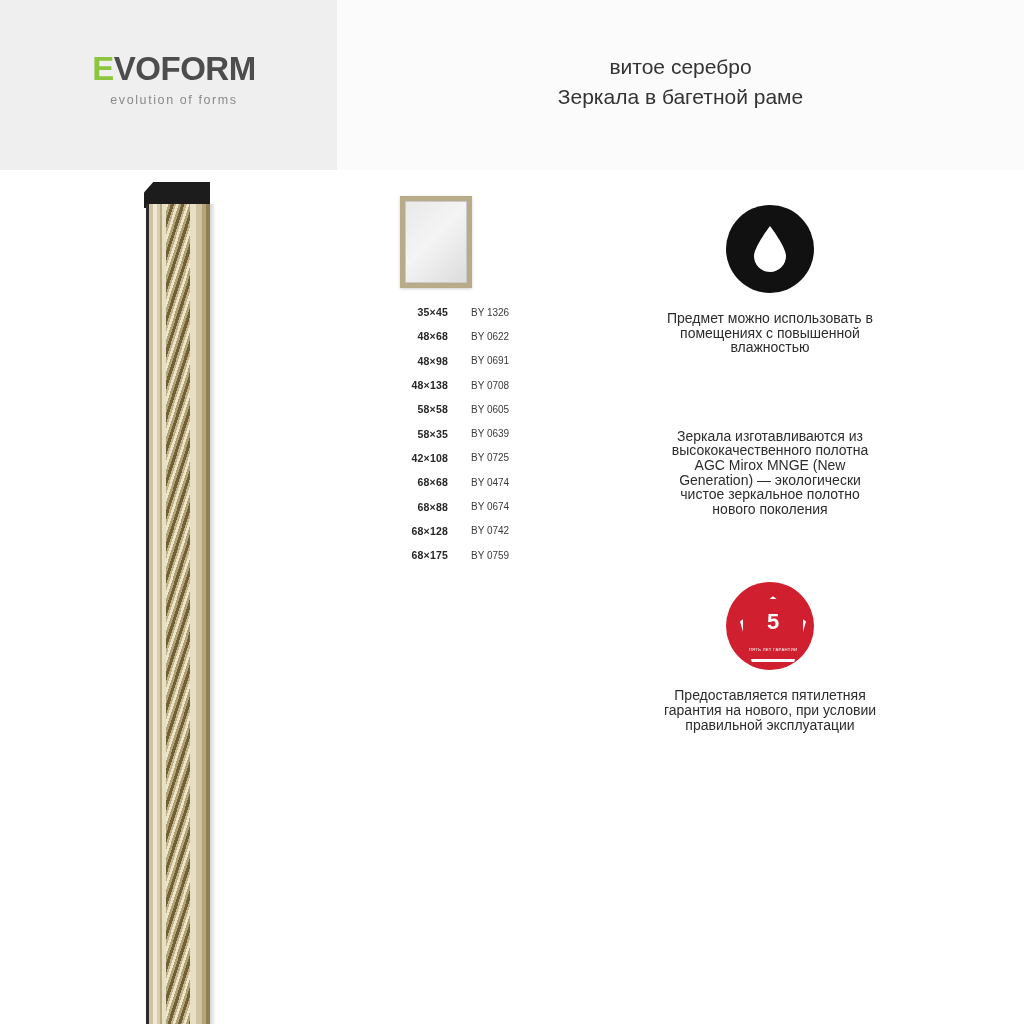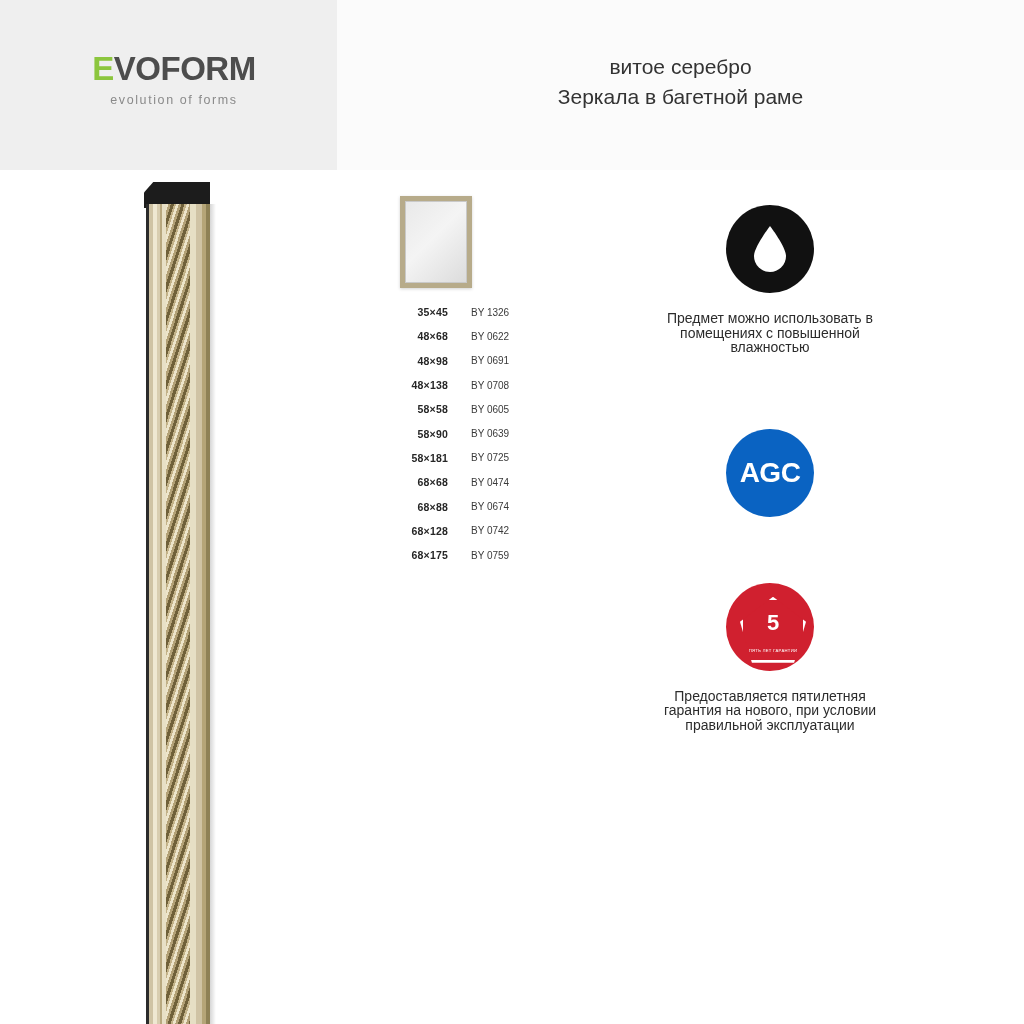--- a/index.html
+++ b/index.html
@@ -303,25 +303,25 @@
   </div>
   <div class="size-row">
     <span class="size-dim">48×138</span>
     <span class="size-code">BY 0708</span>
   </div>
   <div class="size-row">
     <span class="size-dim">58×58</span>
     <span class="size-code">BY 0605</span>
   </div>
   <div class="size-row">
-    <span class="size-dim">58×90</span>
+    <span class="size-dim">58×35</span>
     <span class="size-code">BY 0639</span>
   </div>
   <div class="size-row">
-    <span class="size-dim">58×181</span>
+    <span class="size-dim">42×108</span>
     <span class="size-code">BY 0725</span>
   </div>
   <div class="size-row">
     <span class="size-dim">68×68</span>
     <span class="size-code">BY 0474</span>
   </div>
   <div class="size-row">
     <span class="size-dim">68×88</span>
     <span class="size-code">BY 0674</span>
   </div>
@@ -340,23 +340,21 @@
   <div class="feature f1">
     <div class="feature-badge badge-water">
       <svg class="drop-glyph" width="40" height="50" viewBox="0 0 40 50">
         <path d="M20 2 C20 2 4 23 4 32 a16 16 0 0 0 32 0 C36 23 20 2 20 2 Z" fill="#ffffff"></path>
       </svg>
     </div>
     <div class="feature-caption">Предмет можно использовать в помещениях с повышенной влажностью</div>
   </div>
 
   <div class="feature f2">
-    <div class="feature-badge badge-agc">
-      <div class="agc-text">AGC</div>
-    </div>
+    <div class="feature-caption">Зеркала изготавливаются из высококачественного полотна AGC Mirox MNGE (New Generation) — экологически чистое зеркальное полотно нового поколения</div>
   </div>
 
   <div class="feature">
     <div class="feature-badge badge-warranty">
       <div class="warranty-inner">
         <div class="pentagon">
           <div class="warranty-num">5</div>
           <div class="warranty-small">ПЯТЬ ЛЕТ ГАРАНТИИ</div>
         </div>
       </div>

